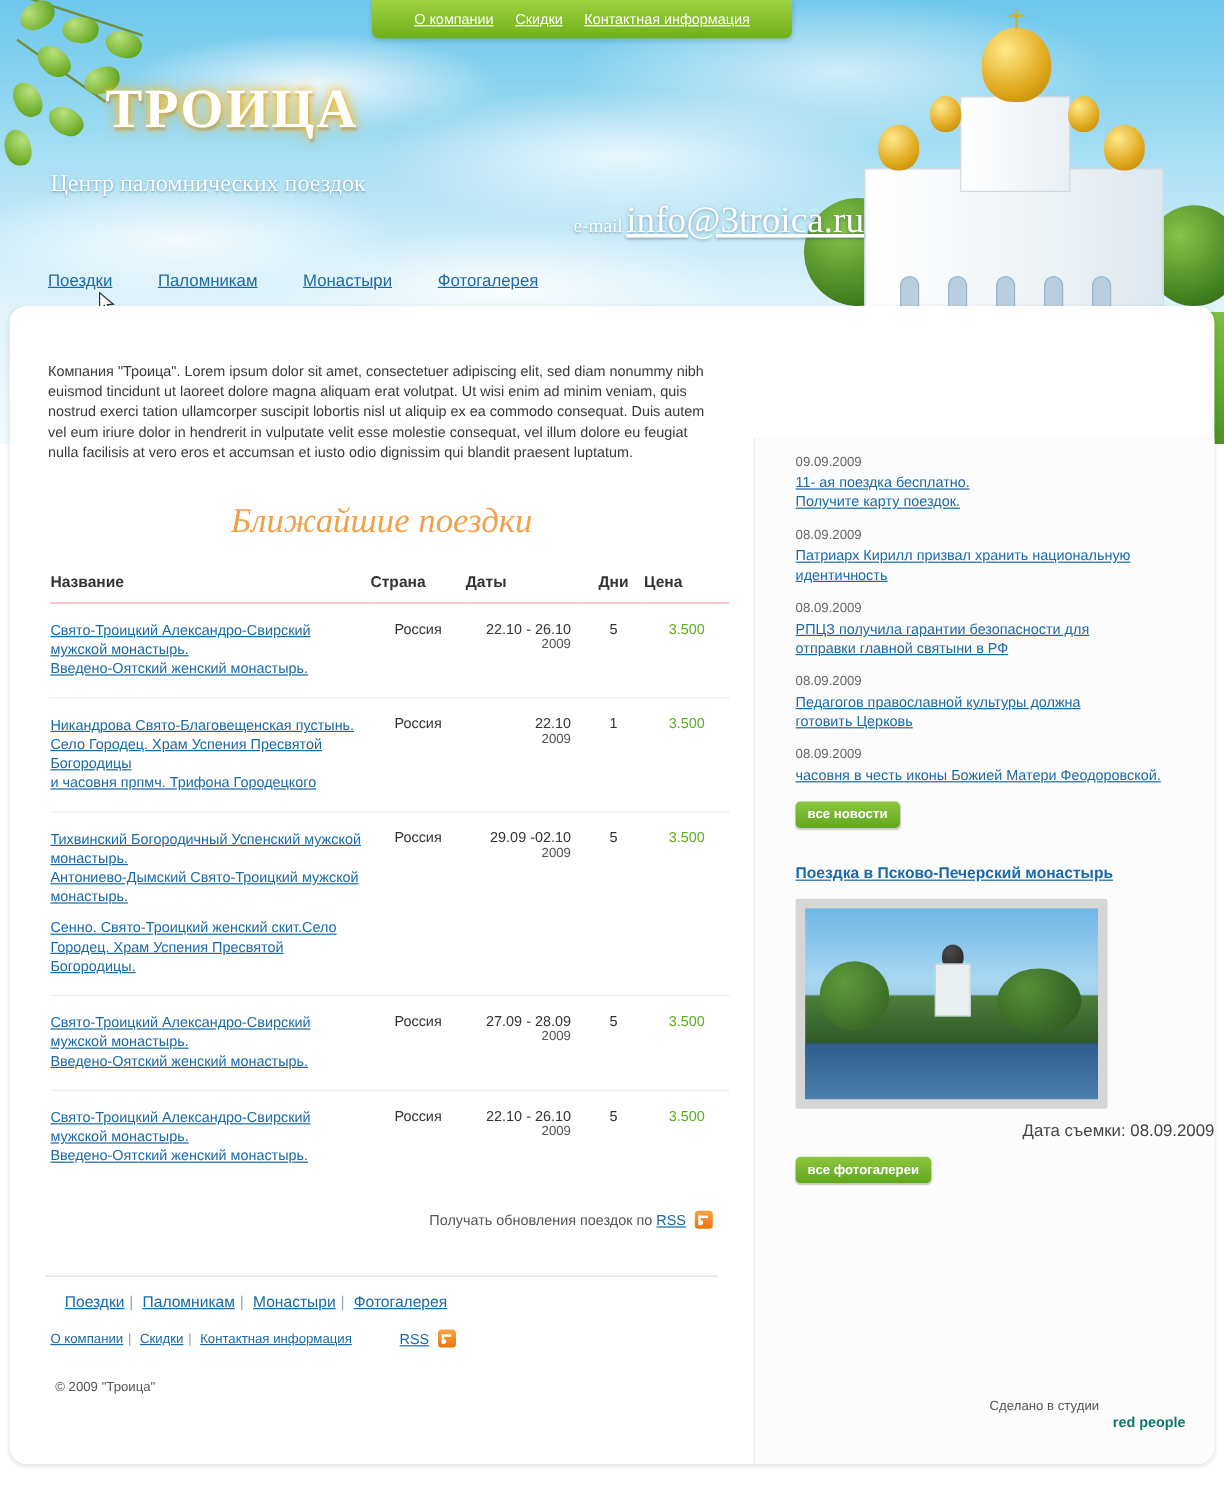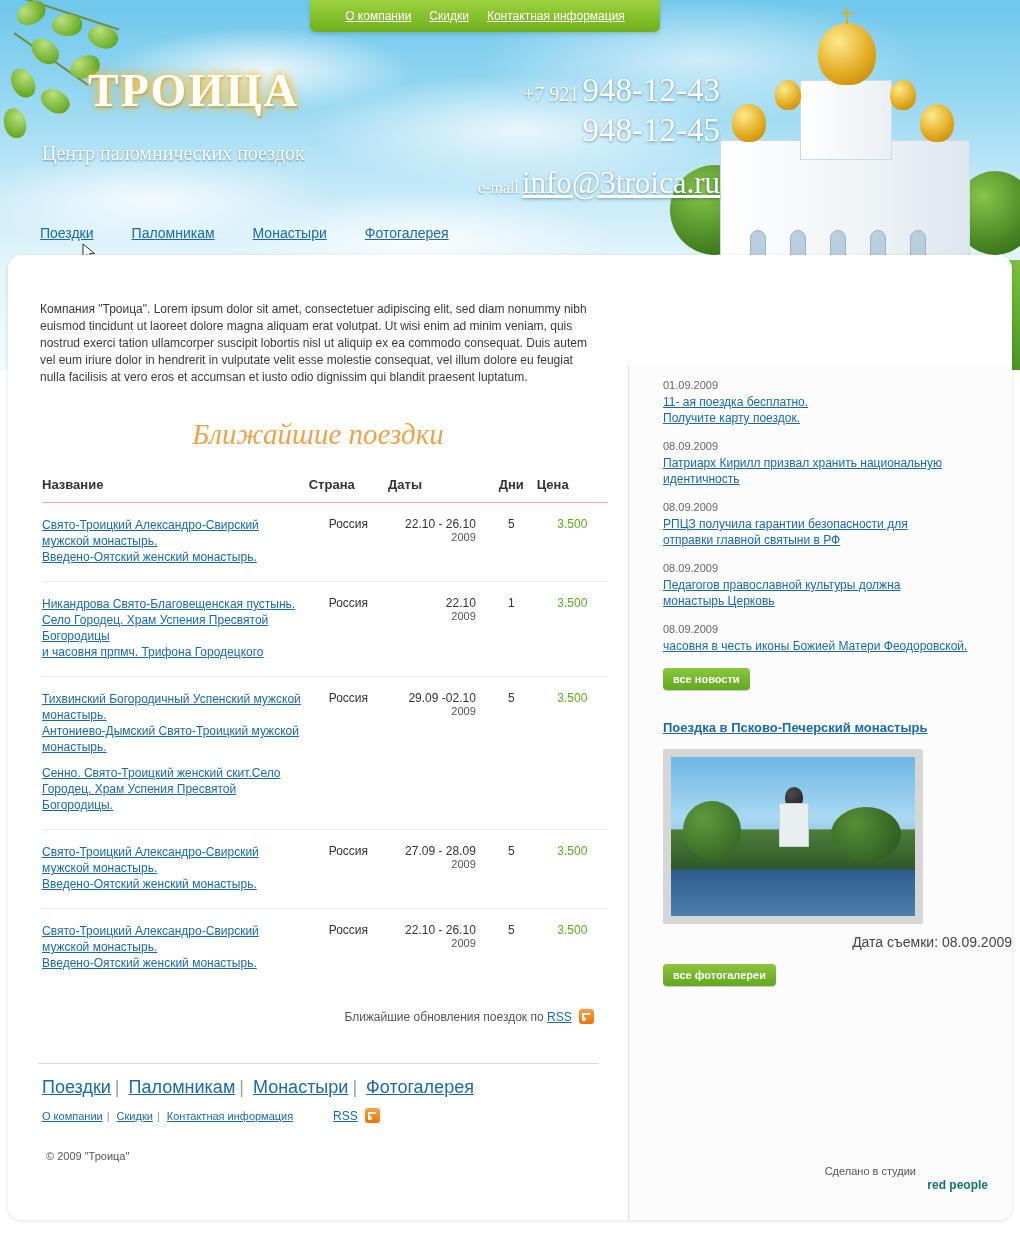--- a/index.html
+++ b/index.html
@@ -193,21 +193,21 @@
   }
   .rss-ico::after {
     content:""; position:absolute; left:3px; bottom:3px; width:8px; height:8px;
     border: 2px solid #fff; border-radius: 0 0 0 0; border-right:none; border-bottom:none;
     border-top-left-radius: 0;
     transform: rotate(0deg);
     box-sizing: border-box;
   }
 
   .footer-sep { position: absolute; left: 30px; top: 808px; width: 560px; height: 1px; background: #dcdcdc; }
-  .footer-nav { position: absolute; left: 34px; top: 822px; font-size: 18px; }
+  .footer-nav { position: absolute; left: 46px; top: 822px; font-size: 13px; }
   .footer-nav a { color: #1a6aa8; text-decoration: underline; }
   .footer-nav span.sep { color: #8aa; margin: 0 4px; }
   .footer-sub { position: absolute; left: 34px; top: 855px; font-size: 11px; }
   .footer-sub a { color: #1a6aa8; text-decoration: underline; }
   .footer-sub span.sep { color: #999; margin: 0 4px; }
   .footer-rss { position: absolute; left: 325px; top: 853px; font-size: 12px; }
   .footer-rss a { color: #1a6aa8; text-decoration: underline; }
   .copyright { position: absolute; left: 38px; top: 895px; font-size: 11px; color: #555; }
 
   
@@ -298,27 +298,20 @@
 
   <div class="topbar">
     <a href="#">О компании</a>
     <a href="#">Скидки</a>
     <a href="#">Контактная информация</a>
   </div>
 
   <div class="logo-title">ТРОИЦА</div>
   <div class="logo-sub">Центр паломнических поездок</div>
 
-  <div class="phone-block">
-    <div>
-      <span class="phone-small">+7 921</span>
-      <span class="phone-big">948-12-43</span>
-    </div>
-    <div class="phone-big">948-12-45</div>
-  </div>
 
   <div class="email-block">
     <span class="email-label">e-mail</span>
     <a class="email-link" href="#">info@3troica.ru</a>
   </div>
 
   <div class="mainnav">
     <a class="active" href="#">Поездки</a>
     <a href="#">Паломникам</a>
     <a href="#">Монастыри</a>
@@ -418,21 +411,21 @@
             <span>22.10 - 26.10</span>
             <span class="year">2009</span>
           </td>
           <td class="td-days">5</td>
           <td class="td-price">3.500</td>
         </tr>
       </tbody>
     </table>
 
     <div class="rss-line">
-      <span>Ближайшие обновления поездок по</span>
+      <span>Получать обновления поездок по</span>
       <a href="#">RSS</a>
       <span class="rss-ico"></span>
     </div>
 
     <div class="footer-sep"></div>
 
     <div class="footer-nav">
       <a href="#">Поездки</a><span class="sep">|</span>
       <a href="#">Паломникам</a><span class="sep">|</span>
       <a href="#">Монастыри</a><span class="sep">|</span>
@@ -449,41 +442,41 @@
       <a href="#">RSS</a>
       <span class="rss-ico"></span>
     </div>
 
     <div class="copyright">© 2009 "Троица"</div>
   </div>
 
   <div class="right-col">
 
     <div class="news-item">
-      <div class="news-date">01.09.2009</div>
+      <div class="news-date">09.09.2009</div>
       <a class="news-link" href="#">11- ая поездка бесплатно.</a>
       <a class="news-link" href="#">Получите карту поездок.</a>
     </div>
 
     <div class="news-item">
       <div class="news-date">08.09.2009</div>
       <a class="news-link" href="#">Патриарх Кирилл призвал хранить национальную</a>
       <a class="news-link" href="#">идентичность</a>
     </div>
 
     <div class="news-item">
       <div class="news-date">08.09.2009</div>
       <a class="news-link" href="#">РПЦЗ получила гарантии безопасности для</a>
       <a class="news-link" href="#">отправки главной святыни в РФ</a>
     </div>
 
     <div class="news-item">
       <div class="news-date">08.09.2009</div>
       <a class="news-link" href="#">Педагогов православной культуры должна</a>
-      <a class="news-link" href="#">монастырь Церковь</a>
+      <a class="news-link" href="#">готовить Церковь</a>
     </div>
 
     <div class="news-item">
       <div class="news-date">08.09.2009</div>
       <a class="news-link" href="#">часовня в честь иконы Божией Матери Феодоровской.</a>
     </div>
 
     <a class="green-btn" href="#">все новости</a>
 
     <div class="gallery-title">Поездка в Псково-Печерский монастырь</div>

